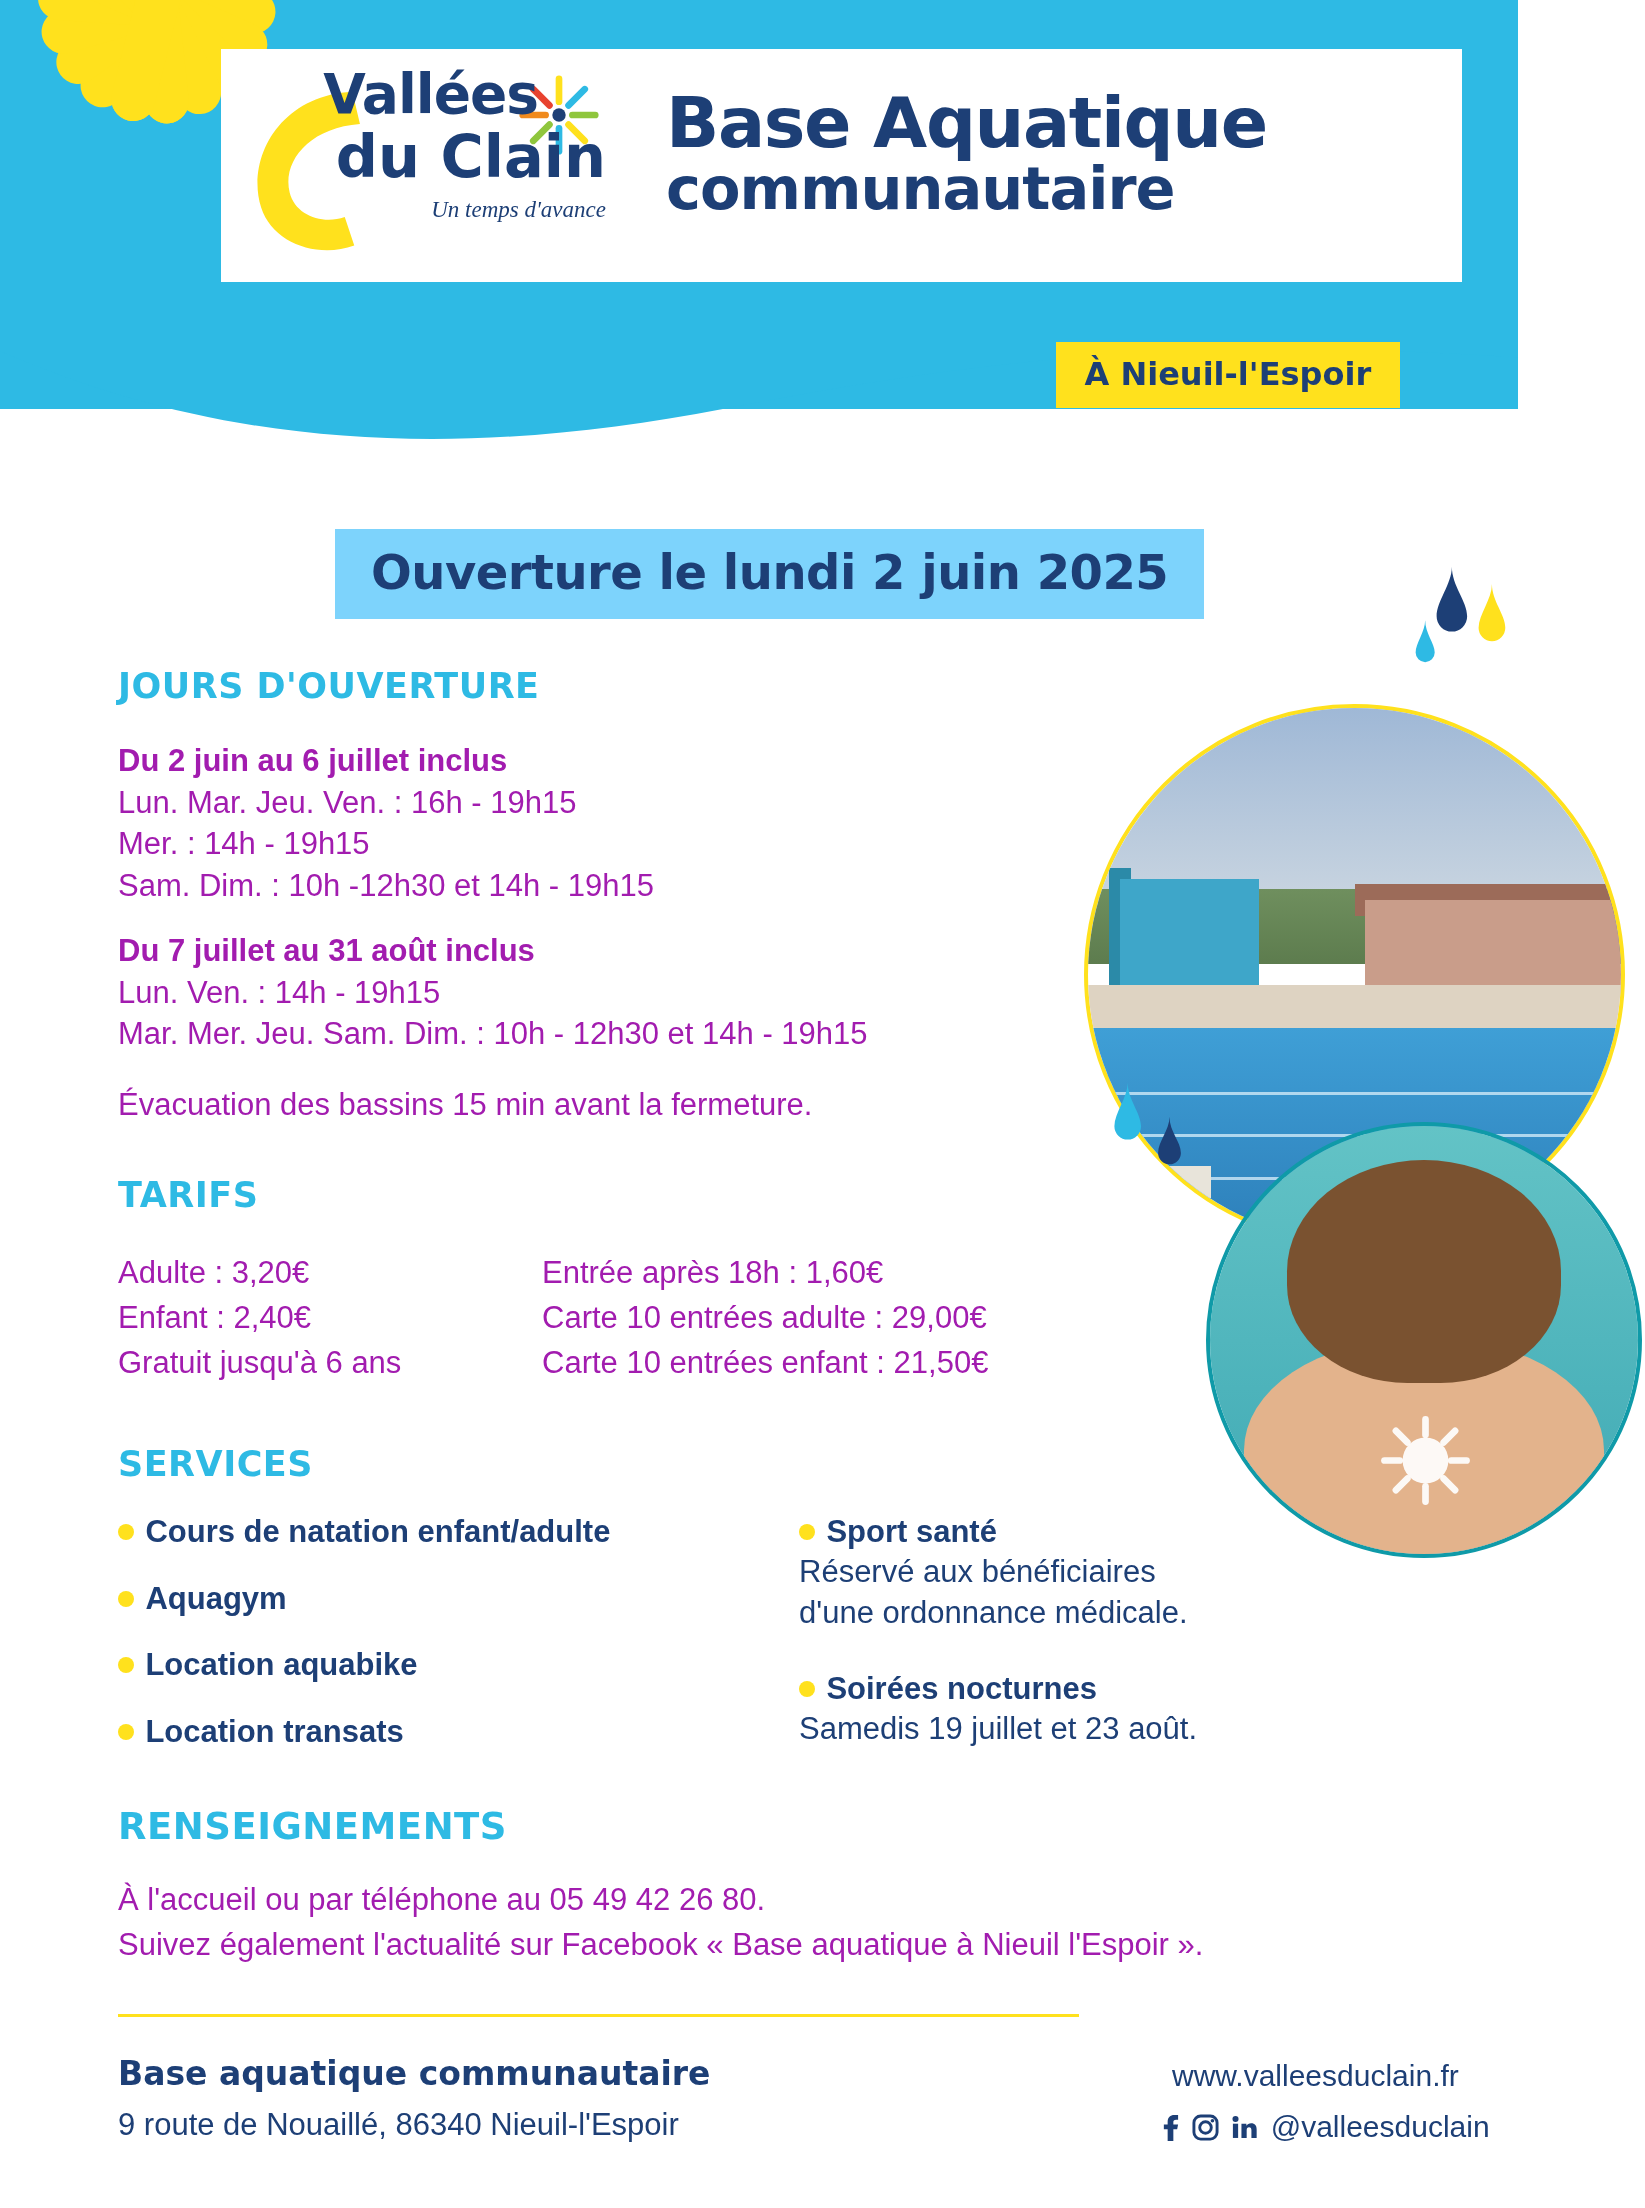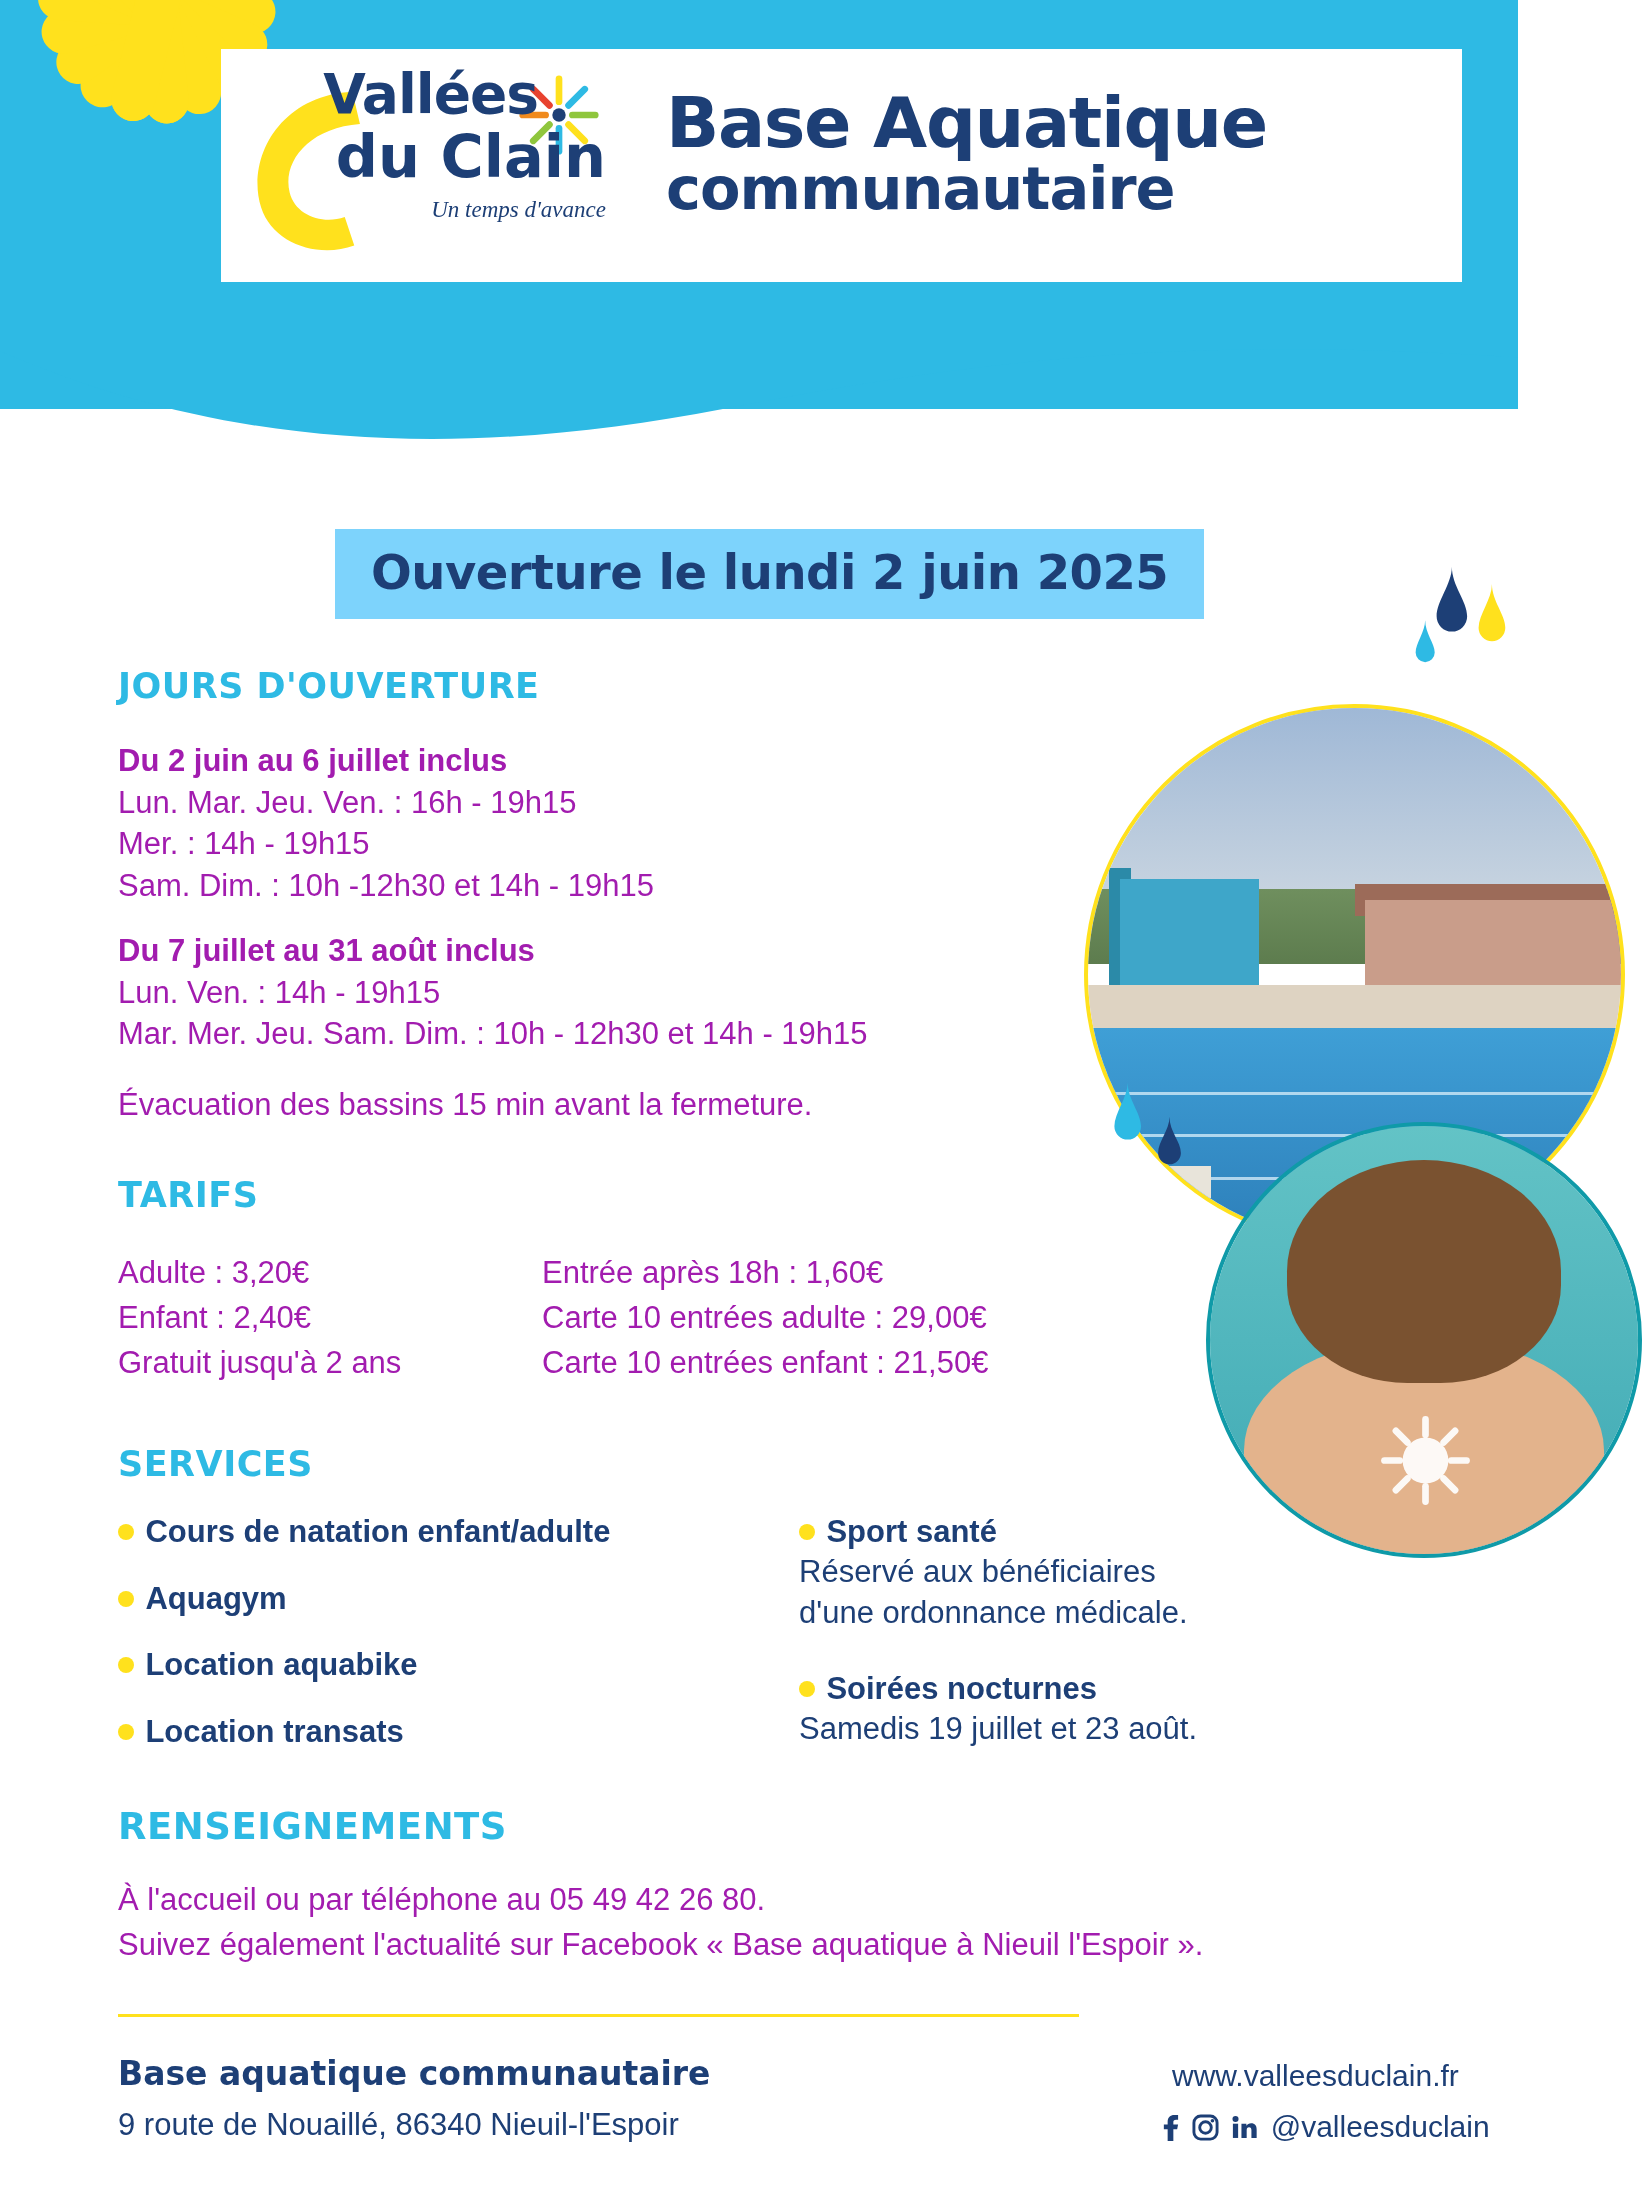--- a/index.html
+++ b/index.html
@@ -314,20 +314,21 @@
       <div class="logo-duclain">du Clain</div>
       <div class="logo-tag">Un temps d'avance</div>
     </div>
   </div>
 
   <div class="header-title">
     <div>Base Aquatique</div>
     <div class="l2">communautaire</div>
   </div>
 
+  <div class="loc-badge">À Nieuil-l'Espoir</div>
 </div>
 
 <div class="open-banner">Ouverture le lundi 2 juin 2025</div>
 
 <svg class="splash-a" viewBox="0 0 130 110">
   <path d="M30,58 C30,42 46,24 46,6 C46,26 62,42 62,58 A16,16 0 0 1 30,58 Z" fill="#1d3f76"></path>
   <path d="M74,70 C74,56 88,40 88,24 C88,42 102,56 102,70 A14,14 0 0 1 74,70 Z" fill="#ffe11d"></path>
   <path d="M8,96 C8,86 18,74 18,62 C18,76 28,86 28,96 A10,10 0 0 1 8,96 Z" fill="#2ebae4"></path>
 </svg>
 
@@ -389,21 +390,21 @@
     <span>Mar. Mer. Jeu. Sam. Dim. : 10h - 12h30 et 14h - 19h15</span>
   </div>
 
   <div class="blk it" style="top:1084px; left:118px;">Évacuation des bassins 15 min avant la fermeture.</div>
 
   <div class="sec-title" style="top:1175px; left:118px;">TARIFS</div>
 
   <div class="blk" style="top:1251px; left:118px; line-height:1.45;">
     <span>Adulte : 3,20€</span><br>
     <span>Enfant : 2,40€</span><br>
-    <span>Gratuit jusqu'à 2 ans</span>
+    <span>Gratuit jusqu'à 6 ans</span>
   </div>
 
   <div class="blk" style="top:1251px; left:542px; line-height:1.45;">
     <span>Entrée après 18h : 1,60€</span><br>
     <span>Carte 10 entrées adulte : 29,00€</span><br>
     <span>Carte 10 entrées enfant : 21,50€</span>
   </div>
 
   <div class="sec-title" style="top:1444px; left:118px;">SERVICES</div>
 

